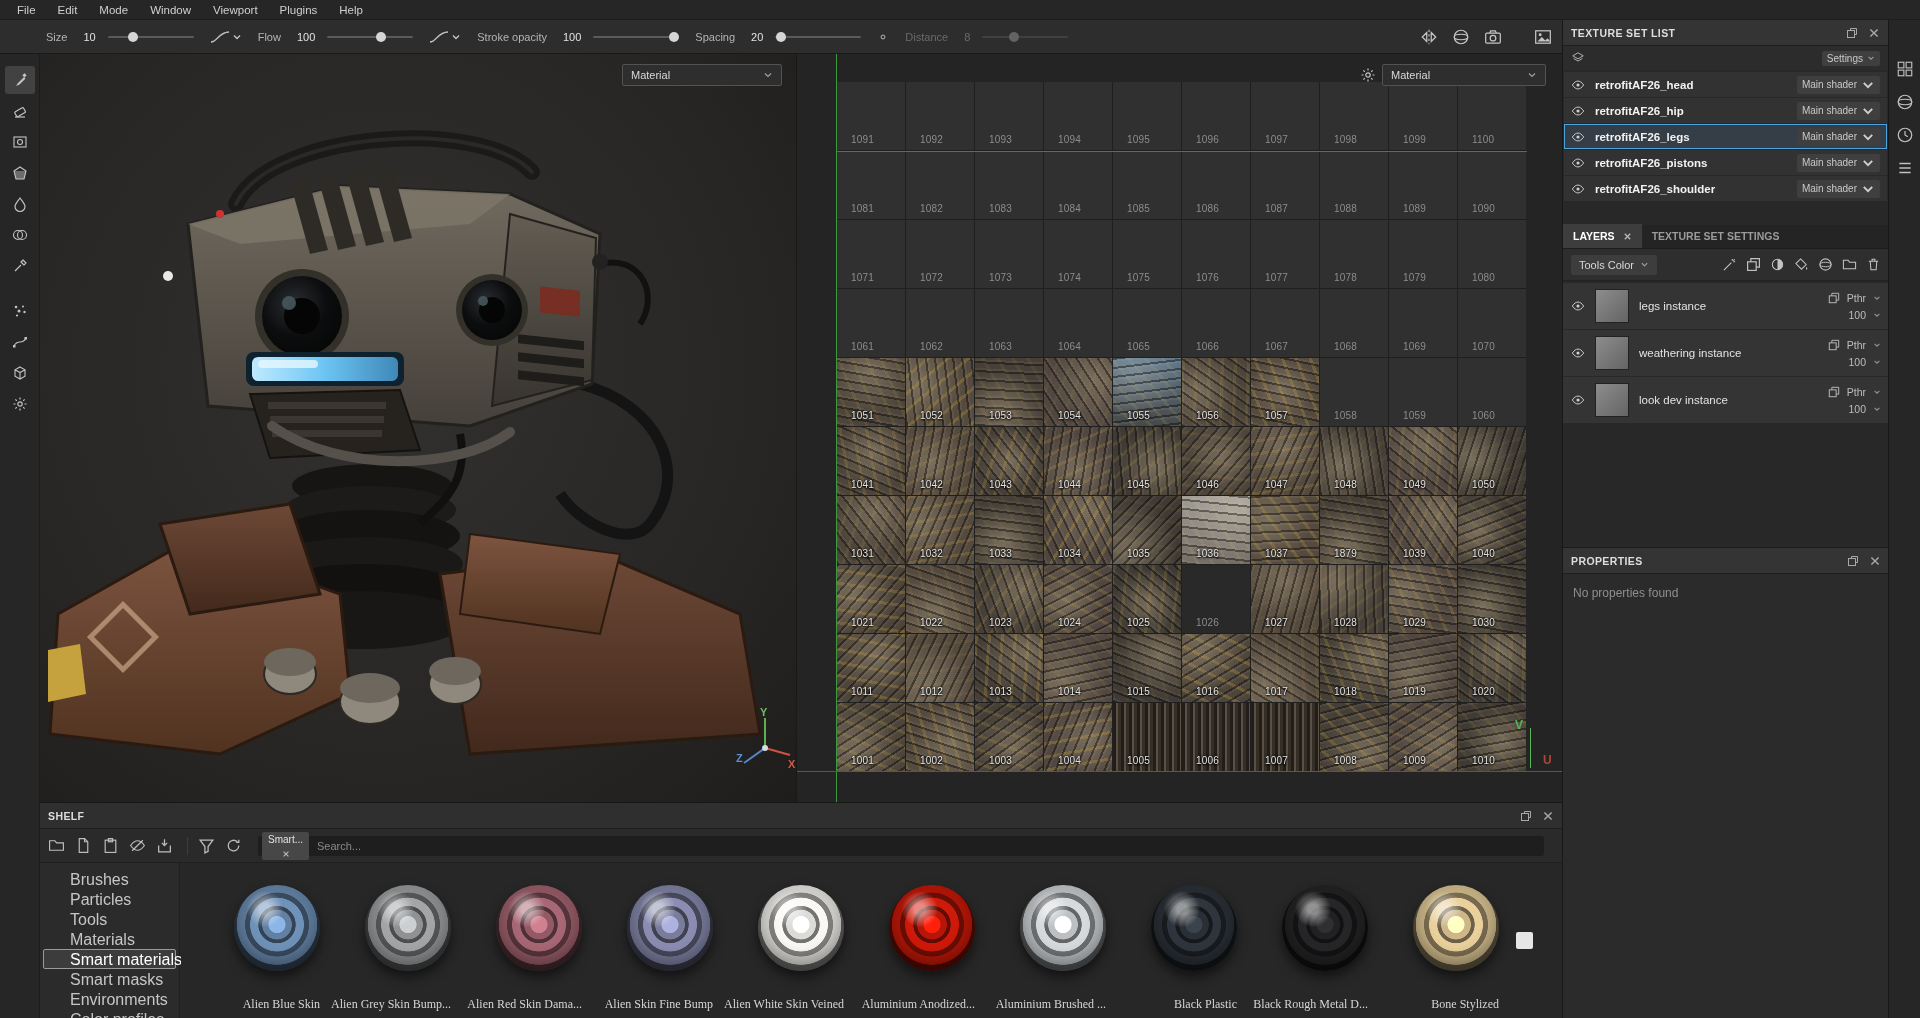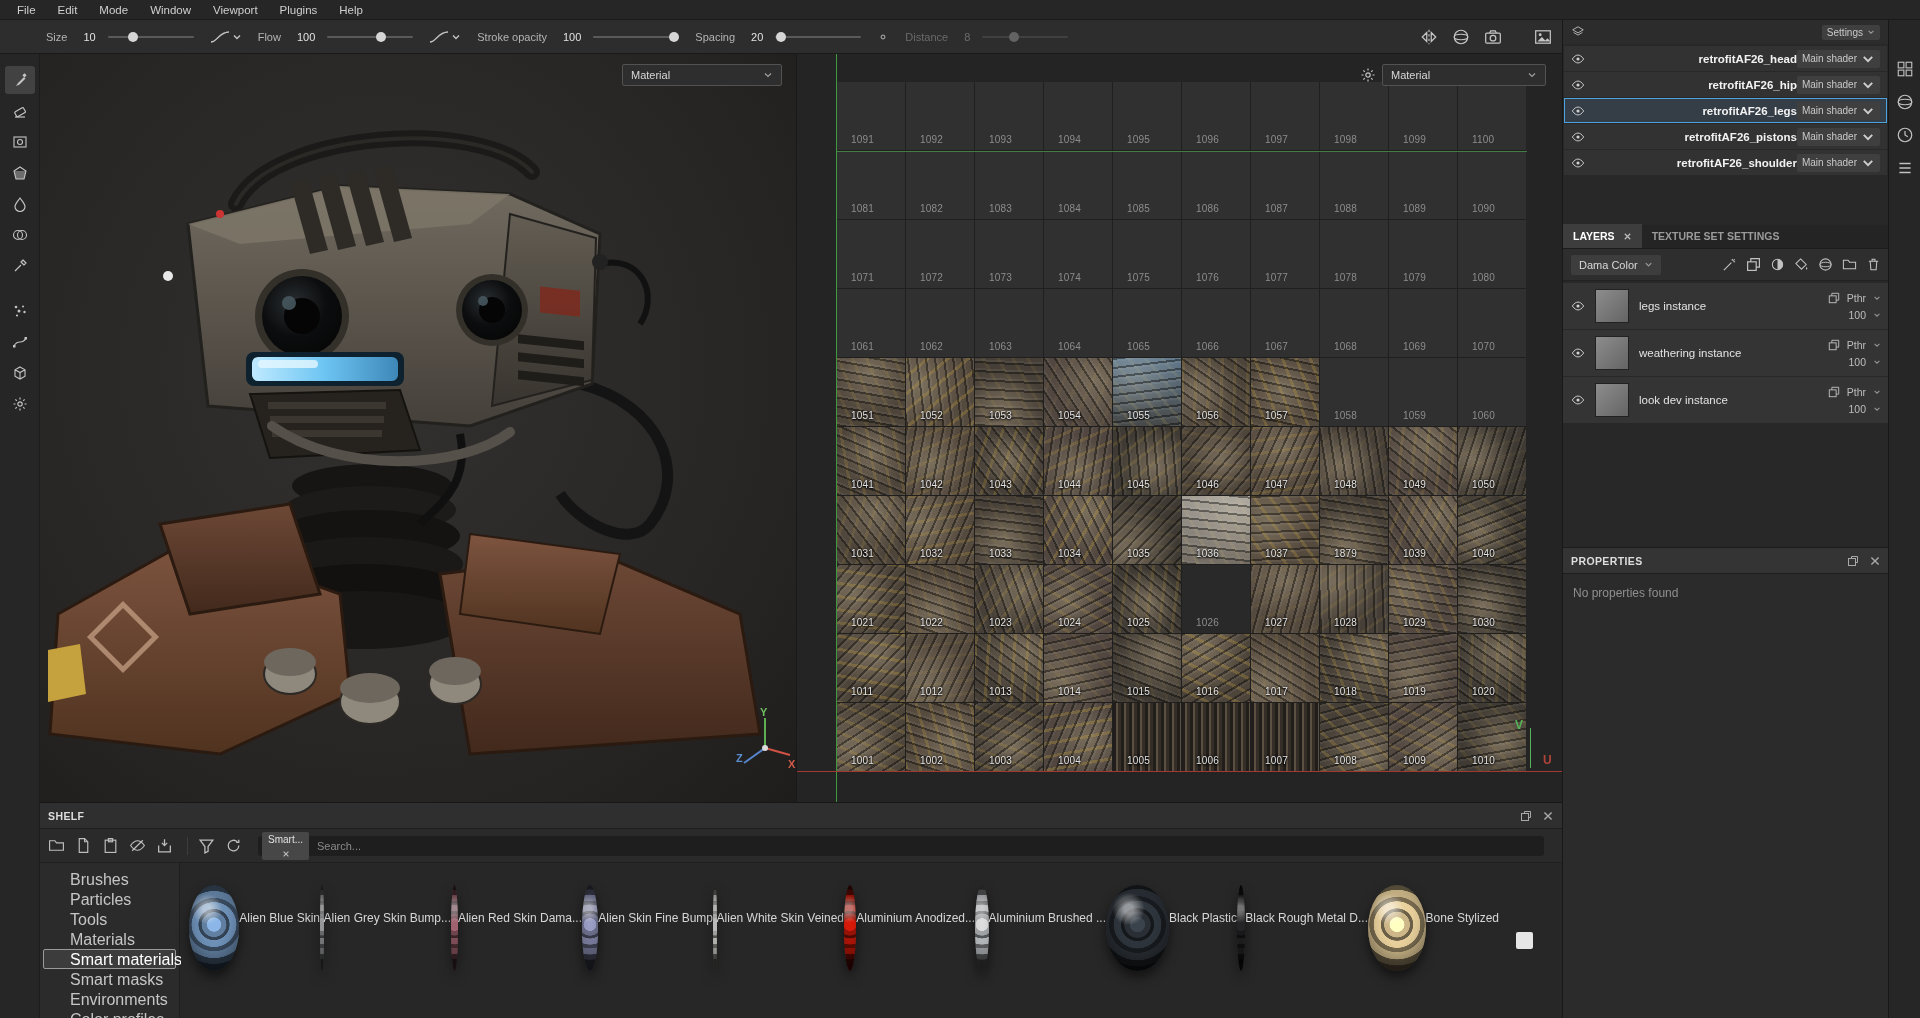--- a/index.html
+++ b/index.html
@@ -58,21 +58,21 @@
 #gizmo text{font-size:11px;font-family:"Liberation Sans",sans-serif;font-weight:bold;}
 
 
 #right-panel{position:absolute;left:1562px;top:20px;width:326px;height:998px;background:#282828;border-left:1px solid #181818;z-index:15;}
 .panel-header{height:26px;background:#343434;display:flex;align-items:center;padding:0 8px;border-bottom:1px solid #1e1e1e;}
 .panel-title{font-size:10.5px;font-weight:bold;letter-spacing:.4px;color:#dedede;flex:1;}
 .panel-header .icon{width:12px;height:12px;margin-left:10px;color:#a8a8a8;cursor:pointer;}
 .chip{display:inline-flex;align-items:center;gap:4px;background:#3f3f3f;border-radius:2px;padding:2px 5px;font-size:10px;color:#c9c9c9;cursor:pointer;white-space:nowrap;}
 .chip .icon{width:8px;height:8px;color:#9a9a9a;}
 #tsl-subrow{height:24px;display:flex;align-items:center;justify-content:space-between;padding:0 8px;background:#2c2c2c;}
-#tsl-rows{padding:2px 1px;text-align:right;}
+#tsl-rows{padding:2px 1px;}
 .ts-row{height:25px;margin-bottom:1px;background:#323232;display:flex;align-items:center;padding:0 6px;border:1px solid transparent;cursor:pointer;}
 .ts-row .icon{width:14px;height:14px;color:#cfcfcf;}
 .ts-name{font-size:11.5px;font-weight:bold;color:#f2f2f2;margin-left:10px;flex:1;white-space:nowrap;overflow:hidden;}
 .ts-row.selected{background:#353d46;border:1px solid #4ca3e0;}
 
 #layers-tabs{position:absolute;left:0;top:205px;width:326px;height:24px;background:#242424;display:flex;align-items:flex-end;border-bottom:1px solid #1c1c1c;}
 .tab{height:24px;display:flex;align-items:center;gap:8px;padding:0 10px;font-size:10.5px;font-weight:bold;color:#9b9b9b;cursor:pointer;}
 .tab.active{background:#3d3d3d;color:#fff;}
 .tab .icon{width:9px;height:9px;color:#bbb;}
 #layers-toolbar{position:absolute;left:0;top:229px;width:326px;height:32px;background:#2e2e2e;display:flex;align-items:center;padding:0 8px;border-bottom:1px solid #222;}
@@ -106,21 +106,21 @@
 #searchbar{flex:1;height:20px;margin-left:6px;margin-right:10px;background:#1e1e1e;border-radius:3px;display:flex;align-items:center;padding:0 4px;}
 #filter-tag{display:inline-flex;align-items:center;gap:5px;background:#474747;border-radius:2px;padding:2px 6px;font-size:10px;color:#e0e0e0;cursor:pointer;flex-direction:column;}
 #filter-tag .icon{width:8px;height:8px;color:#bbb;}
 #shelf-search{flex:1;background:transparent;border:none;outline:none;color:#bbb;font-size:11px;margin-left:8px;font-family:"Liberation Sans",sans-serif;}
 #shelf-search::placeholder{color:#8a8a8a;}
 #shelf-body{position:absolute;left:0;top:60px;width:1522px;height:156px;}
 #shelf-cats{position:absolute;left:0;top:0;width:140px;height:156px;background:#2b2b2b;border-right:1px solid #1f1f1f;padding-top:6px;}
 .cat{height:20px;line-height:20px;padding-left:26px;font-size:16px;color:#c6c6c6;border:1px solid transparent;border-radius:2px;margin:0 3px;cursor:pointer;white-space:nowrap;}
 .cat.selected{background:#3c3c3c;border:1px solid #9a9a9a;color:#fff;}
 #shelf-content{position:absolute;left:141px;top:0;width:1381px;height:156px;background:#272727;display:flex;padding:22px 0 0 8px;}
-.mat{width:131px;display:flex;flex-direction:row;align-items:flex-start;cursor:pointer;}
+.mat{width:131px;display:flex;flex-direction:column;align-items:flex-end;cursor:pointer;font-family:Liberation Serif, serif;}
 .mat-sphere{width:86px;height:86px;border-radius:50%;box-shadow:0 6px 12px rgba(0,0,0,.55), inset 0 -10px 16px rgba(0,0,0,.35);}
 .mat-label{margin-top:26px;font-size:12px;color:#d6d6d6;white-space:nowrap;}
 #thumb-size-btn{position:absolute;left:1476px;top:69px;width:17px;height:17px;background:#e6e6e6;border-radius:2px;cursor:pointer;z-index:5;}
 </style>
 </head>
 <body>
 
 <div id="app">
 
   <div id="menubar">
@@ -759,20 +759,34 @@
       <span>Material</span>
       <span class="icon i10">
           <svg viewBox="0 0 10 10">
             <path d="M2 3.5 5 6.5 8 3.5" fill="none" stroke="currentColor" stroke-width="1.2"></path>
           </svg>
         </span>
     </div>
   </div>
 
   <div id="right-panel">
+    <div class="panel-header">
+      <span class="panel-title">TEXTURE SET LIST</span>
+      <span class="icon">
+          <svg viewBox="0 0 12 12">
+            <rect x="1.5" y="3.5" width="7" height="7" fill="none" stroke="currentColor"></rect>
+            <path d="M4.5 3.5v-2h6v6h-2" fill="none" stroke="currentColor"></path>
+          </svg>
+        </span>
+      <span class="icon">
+          <svg viewBox="0 0 10 10">
+            <path d="M2 2 8 8M8 2 2 8" stroke="currentColor" stroke-width="1.2"></path>
+          </svg>
+        </span>
+    </div>
     <div id="tsl-subrow">
       <span class="icon i14">
           <svg viewBox="0 0 16 16">
             <path d="M8 2 14 5.5 8 9 2 5.5Z M3 8.5 8 11.5 13 8.5" fill="none" stroke="currentColor"></path>
           </svg>
         </span>
       <span class="chip">
         <span>Settings</span>
         <span class="icon">
             <svg viewBox="0 0 10 10">
@@ -877,21 +891,21 @@
               <path d="M2 2 8 8M8 2 2 8" stroke="currentColor" stroke-width="1.4"></path>
             </svg>
           </span>
         </div>
         <div class="tab">
           <span>TEXTURE SET SETTINGS</span>
         </div>
       </div>
     <div id="layers-toolbar">
       <span id="channel-dd">
-        <span>Dama Color</span>
+        <span>Tools Color</span>
         <span class="icon">
             <svg viewBox="0 0 10 10">
               <path d="M2 3.5 5 6.5 8 3.5" fill="none" stroke="currentColor" stroke-width="1.4"></path>
             </svg>
           </span>
       </span>
       <span class="tools">
           <span class="icon">
             <svg viewBox="0 0 16 16">
               <path d="M2 14 10 6M11 2v2M14 5h-2M13.5 2.5l-1.4 1.4" stroke="currentColor" stroke-width="1.2" fill="none"></path>

